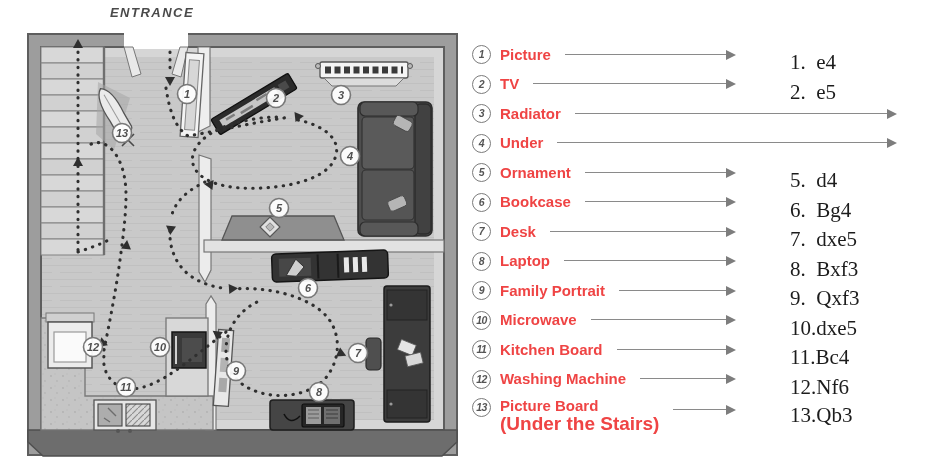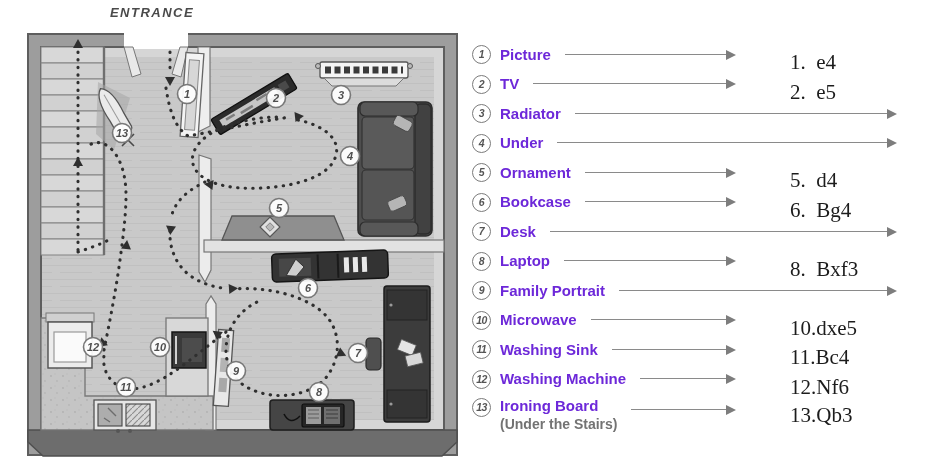--- a/index.html
+++ b/index.html
@@ -15,22 +15,22 @@
 
   
   .legend { position:absolute; left:472px; top:40px; width:479px; }
   .lrow { display:flex; align-items:center; height:29.5px; }
   .lrow.two-line { height:auto; align-items:flex-start; margin-top:3px; }
   .badge { flex:0 0 auto; width:17px; height:17px; border:1.6px solid #7b7b7b; border-radius:50%;
            font-style:italic; font-weight:600; font-size:10.5px; line-height:17px; text-align:center;
            color:#555; letter-spacing:-0.5px; margin-right:9px; }
   .two-line .badge { margin-top:1px; }
   .lblwrap { flex:0 0 auto; }
-  .lbl { font-size:15px; font-weight:600; color:#6d28d9; white-space:nowrap; line-height:18px; }
-  .lbl2 { font-size:14px; font-weight:600; color:#737373; white-space:nowrap; line-height:18px;text-align:center; }
+  .lbl { font-size:15px; font-weight:600; color:#ef4444; white-space:nowrap; line-height:18px; }
+  .lbl2 { font-size:19px; font-weight:600; color:#ef4444; white-space:nowrap; line-height:18px;text-align:center; }
   .arrowzone { flex:1 1 auto; position:relative; height:10px; margin:0 56px 0 14px; min-width:38px; }
   .two-line .arrowzone { margin-top:8px; }
   .arrowzone::before { content:""; position:absolute; left:0; right:6px; top:4.2px; border-top:1.5px solid #8a8a8a; }
   .arrowzone::after  { content:""; position:absolute; right:-2px; top:0;
                        border-left:10px solid #7d7d7d; border-top:5px solid transparent; border-bottom:5px solid transparent; }
   .move { flex:0 0 161px; font-family:"Liberation Serif", serif; font-size:21px; color:#1c1c1c; white-space:pre;margin-top:16px; }
   .two-line .move { margin-top:6px; }
 </style>
 </head>
 <body>
@@ -320,69 +320,71 @@
       <div class="arrowzone"></div>
       <div class="move">6.  Bg4</div>
     </div>
       <div class="lrow">
       <div class="badge">7</div>
       <div class="lblwrap">
         <div class="lbl">Desk</div>
 
       </div>
       <div class="arrowzone"></div>
+      <div class="move">7.  dxe5</div>
     </div>
       <div class="lrow">
       <div class="badge">8</div>
       <div class="lblwrap">
         <div class="lbl">Laptop</div>
 
       </div>
       <div class="arrowzone"></div>
       <div class="move">8.  Bxf3</div>
     </div>
       <div class="lrow">
       <div class="badge">9</div>
       <div class="lblwrap">
         <div class="lbl">Family Portrait</div>
 
       </div>
       <div class="arrowzone"></div>
+      <div class="move">9.  Qxf3</div>
     </div>
       <div class="lrow">
       <div class="badge">10</div>
       <div class="lblwrap">
         <div class="lbl">Microwave</div>
 
       </div>
       <div class="arrowzone"></div>
       <div class="move">10.dxe5</div>
     </div>
       <div class="lrow">
       <div class="badge">11</div>
       <div class="lblwrap">
-        <div class="lbl">Washing Sink</div>
+        <div class="lbl">Kitchen Board</div>
 
       </div>
       <div class="arrowzone"></div>
       <div class="move">11.Bc4</div>
     </div>
       <div class="lrow">
       <div class="badge">12</div>
       <div class="lblwrap">
         <div class="lbl">Washing Machine</div>
 
       </div>
       <div class="arrowzone"></div>
       <div class="move">12.Nf6</div>
     </div>
       <div class="lrow two-line">
       <div class="badge">13</div>
       <div class="lblwrap">
-        <div class="lbl">Ironing Board</div>
+        <div class="lbl">Picture Board</div>
         <div class="lbl2">(Under the Stairs)</div>
       </div>
       <div class="arrowzone"></div>
       <div class="move">13.Qb3</div>
     </div>
     </div>
 
 </div>
 
 </body></html>

